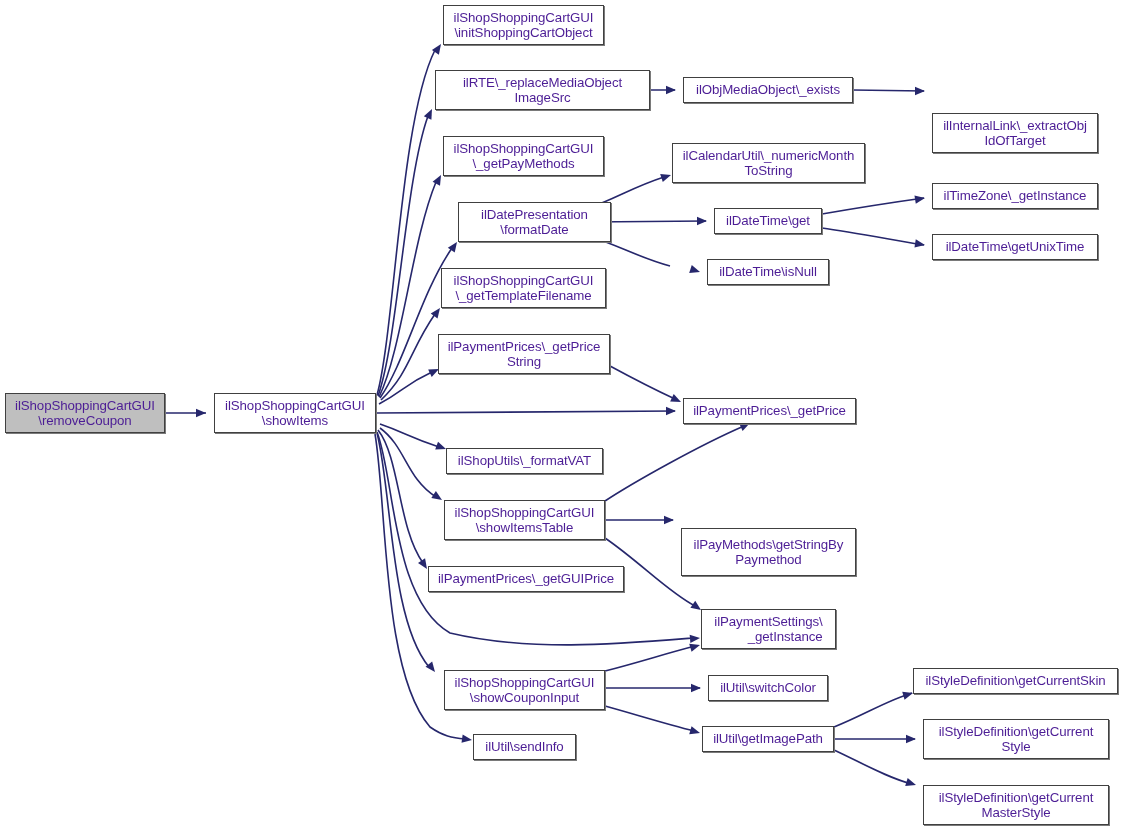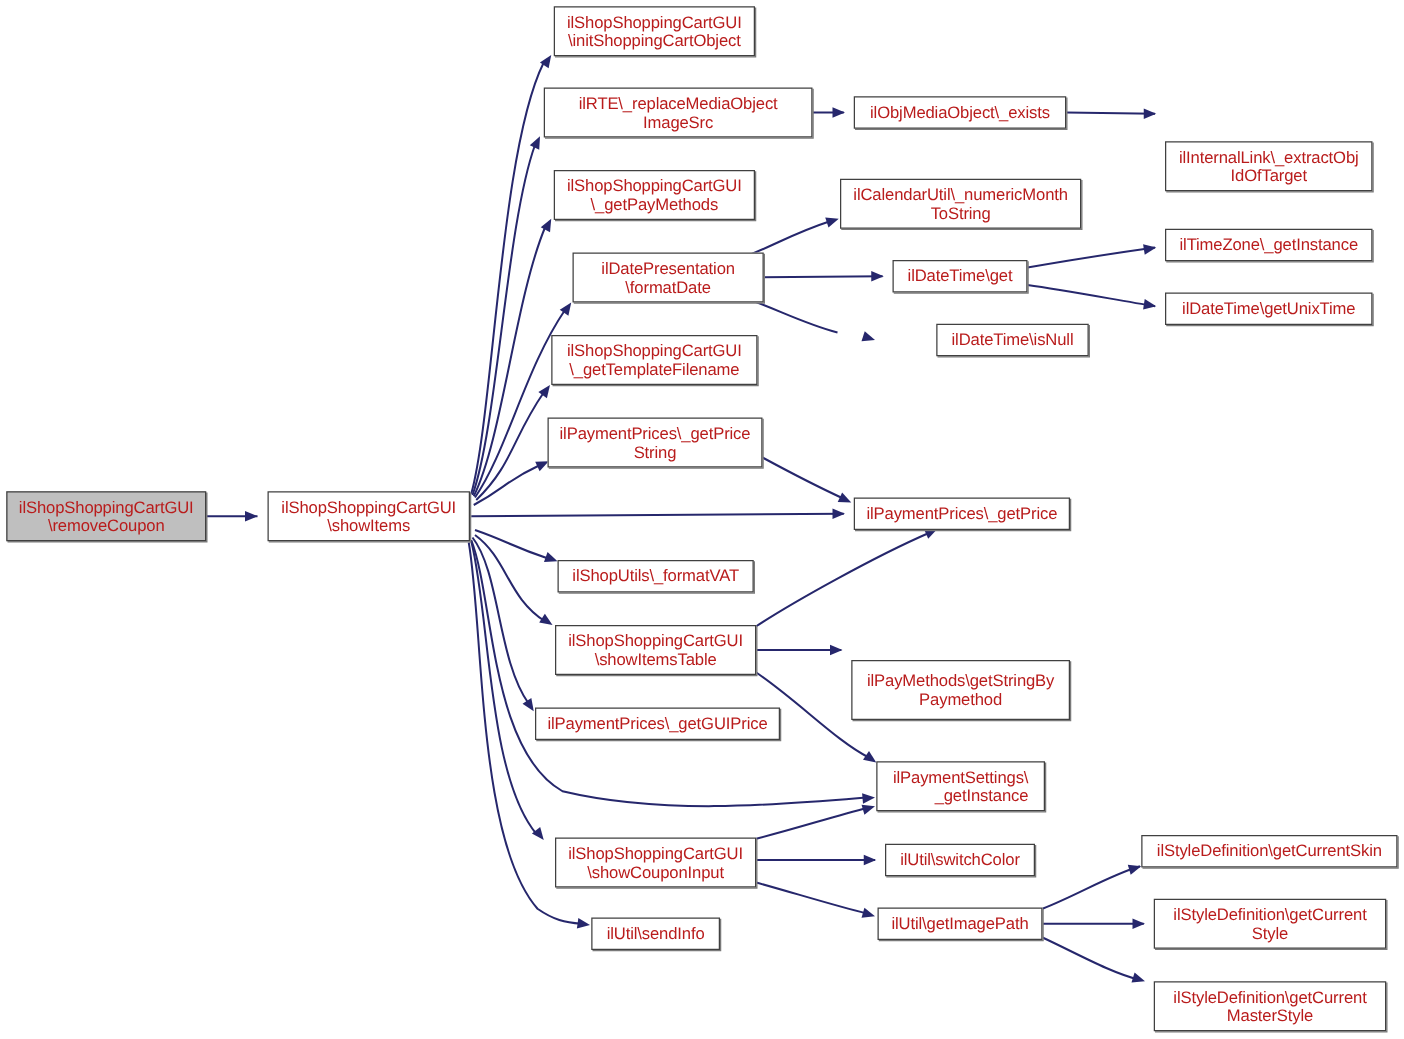--- a/index.html
+++ b/index.html
@@ -4,21 +4,21 @@
 <style>
   html,body{margin:0;padding:0;background:#ffffff;}
   body{font-family:"Liberation Sans","DejaVu Sans",sans-serif;}
   #canvas{position:relative;width:1123px;height:831px;background:#ffffff;overflow:hidden;}
   svg#edges{position:absolute;left:0;top:0;width:1123px;height:831px;pointer-events:none;}
   .node{
     position:absolute;
     box-sizing:border-box;
     border:1px solid #404040;
     background:#ffffff;
-    color:#b91c1c;
+    color:#4c1d95;
     display:flex;
     align-items:center;
     justify-content:center;
     text-align:center;
     font-size:13.3px;
     line-height:15.5px;
     letter-spacing:-0.1px;
     white-space:pre-line;
     box-shadow:1px 1px 0 0 #7a7a7a;
   }
@@ -175,21 +175,21 @@
       <div class="node" style="left: 444px; top: 500px; width: 161px; height: 40px;">ilShopShoppingCartGUI
 \showItemsTable</div>
       <div class="node" style="left: 428px; top: 566px; width: 196px; height: 26px;">ilPaymentPrices\_getGUIPrice</div>
       <div class="node" style="left: 444px; top: 670px; width: 161px; height: 40px;">ilShopShoppingCartGUI
 \showCouponInput</div>
       <div class="node" style="left: 473px; top: 734px; width: 103px; height: 26px;">ilUtil\sendInfo</div>
       <div class="node" style="left: 683px; top: 77px; width: 170px; height: 26px;">ilObjMediaObject\_exists</div>
       <div class="node" style="left: 672px; top: 143px; width: 193px; height: 40px;">ilCalendarUtil\_numericMonth
 ToString</div>
       <div class="node" style="left: 714px; top: 208px; width: 108px; height: 26px;">ilDateTime\get</div>
-      <div class="node" style="left: 707px; top: 259px; width: 122px; height: 26px; margin-left: 42px;">ilDateTime\isNull</div>
+      <div class="node" style="left: 707px; top: 259px; width: 122px; height: 26px;">ilDateTime\isNull</div>
       <div class="node" style="left: 683px; top: 398px; width: 173px; height: 26px;">ilPaymentPrices\_getPrice</div>
       <div class="node" style="left: 681px; top: 528px; width: 175px; height: 48px;">ilPayMethods\getStringBy
 Paymethod</div>
       <div class="node" style="left: 701px; top: 609px; width: 135px; height: 40px; text-align: right;">ilPaymentSettings\
 _getInstance</div>
       <div class="node" style="left: 708px; top: 675px; width: 120px; height: 26px;">ilUtil\switchColor</div>
       <div class="node" style="left: 702px; top: 726px; width: 132px; height: 26px;">ilUtil\getImagePath</div>
       <div class="node" style="left: 932px; top: 72px; width: 166px; height: 40px; margin-top: 41px;">ilInternalLink\_extractObj
 IdOfTarget</div>
       <div class="node" style="left: 932px; top: 183px; width: 166px; height: 26px;">ilTimeZone\_getInstance</div>

